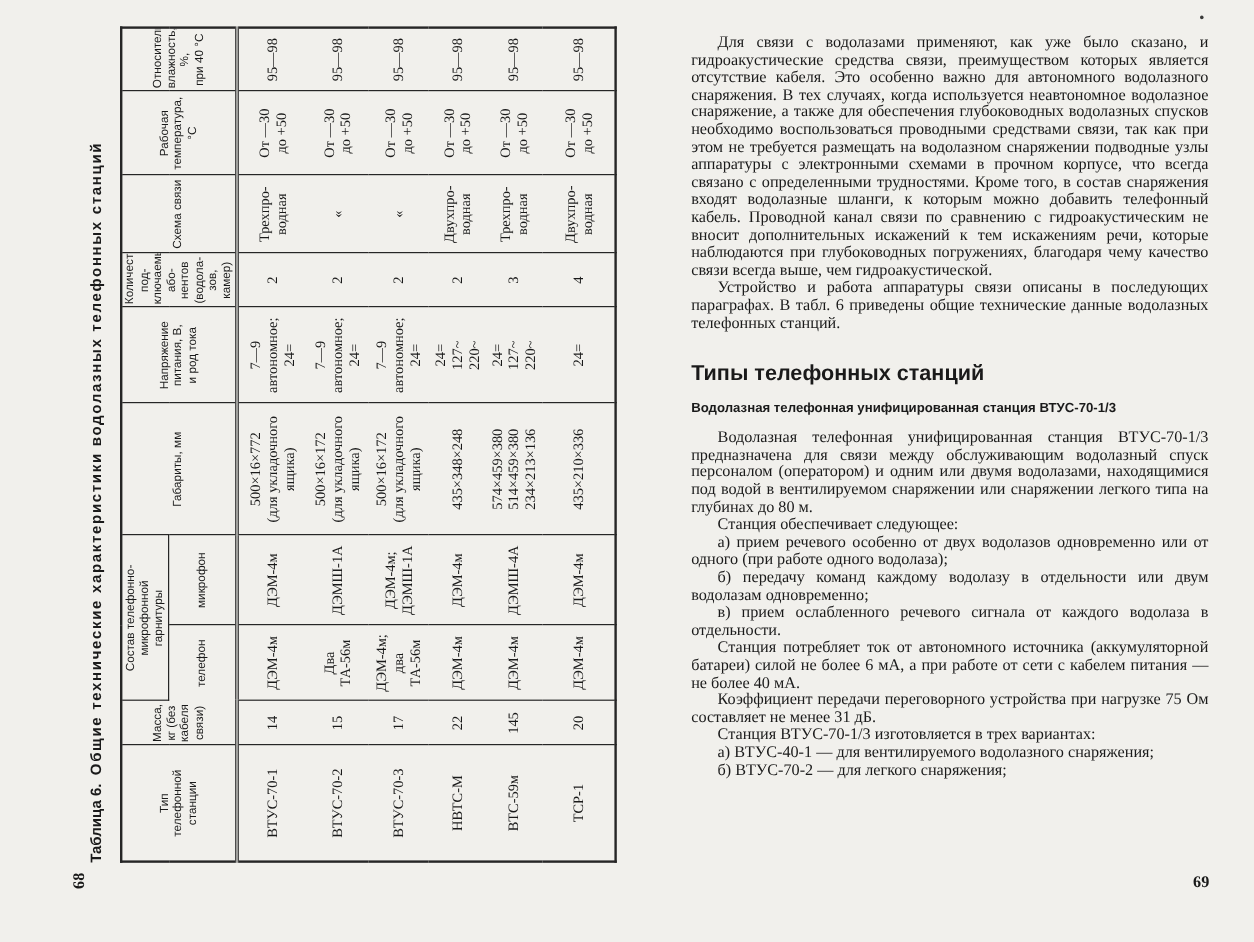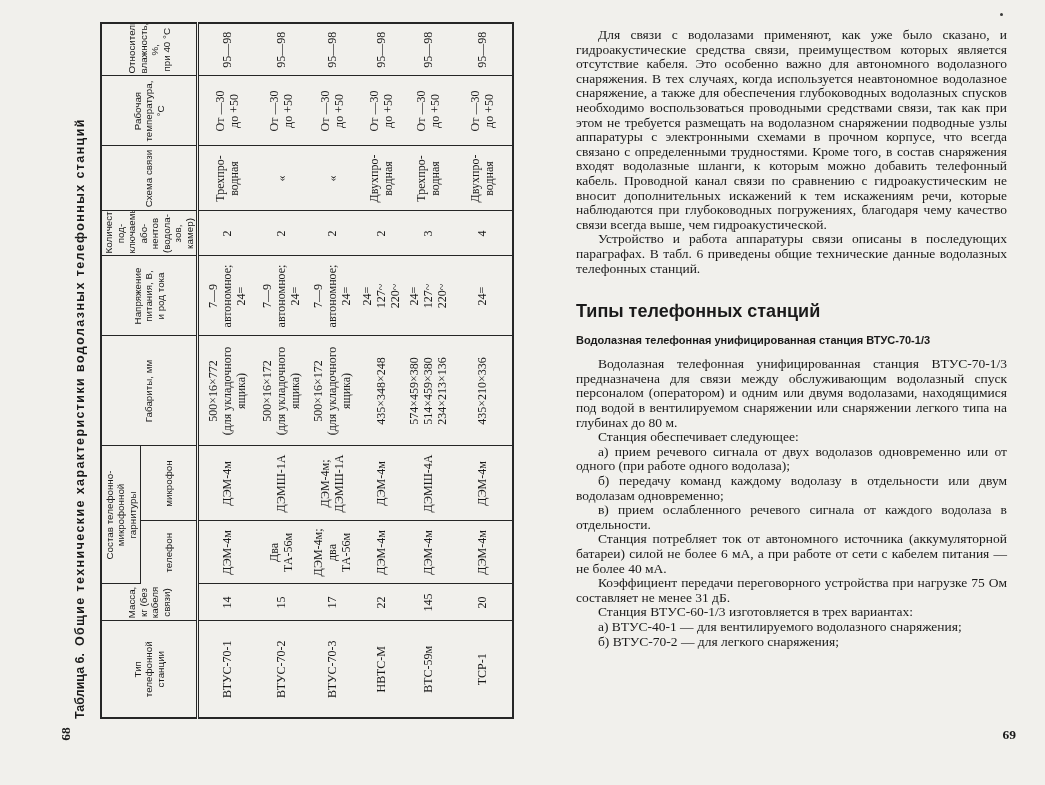--- a/index.html
+++ b/index.html
@@ -83,21 +83,21 @@
   }
   .right-text .h2 {
     font-family: "Liberation Sans", sans-serif;
     font-weight: bold; font-size: 11px;
     margin: 0 0 10px 0; text-align: left;
   }
   .pagenum-right {
     position: absolute; left: 986px; top: 727px;
     width: 30px;
     font-family: "Liberation Serif", serif;
-    font-weight: bold; font-size: 13.5px; text-align: right;
+    font-weight: bold; font-size: 13.5px; text-align: center;
   }
   .scan-speck {
     position: absolute; left: 1000px; top: 13px;
     width: 3px; height: 3px; background: #3a3a3a; border-radius: 50%;
   }
 </style>
 </head>
 <body>
 
 <div class="page-spread">
@@ -262,26 +262,26 @@
 
   <div class="pagenum-left">68</div>
 
   <div class="right-text">
     <p>Для связи с водолазами применяют, как уже было сказано, и гидроакустические средства связи, преимуществом которых является отсутствие кабеля. Это особенно важно для автономного водолазного снаряжения. В тех случаях, когда используется неавтономное водолазное снаряжение, а также для обеспечения глубоководных водолазных спусков необходимо воспользоваться проводными средствами связи, так как при этом не требуется размещать на водолазном снаряжении подводные узлы аппаратуры с электронными схемами в прочном корпусе, что всегда связано с определенными трудностями. Кроме того, в состав снаряжения входят водолазные шланги, к которым можно добавить телефонный кабель. Проводной канал связи по сравнению с гидроакустическим не вносит дополнительных искажений к тем искажениям речи, которые наблюдаются при глубоководных погружениях, благодаря чему качество связи всегда выше, чем гидроакустической.</p>
     <p>Устройство и работа аппаратуры связи описаны в последующих параграфах. В табл. 6 приведены общие технические данные водолазных телефонных станций.</p>
     <div class="h1">Типы телефонных станций</div>
     <div class="h2">Водолазная телефонная унифицированная станция ВТУС-70-1/3</div>
     <p>Водолазная телефонная унифицированная станция ВТУС-70-1/3 предназначена для связи между обслуживающим водолазный спуск персоналом (оператором) и одним или двумя водолазами, находящимися под водой в вентилируемом снаряжении или снаряжении легкого типа на глубинах до 80 м.</p>
     <p>Станция обеспечивает следующее:</p>
-    <p>а) прием речевого сигнала от двух водолазов одновременно или от одного (при работе одного водолаза);</p>
+    <p>а) прием речевого особенно от двух водолазов одновременно или от одного (при работе одного водолаза);</p>
     <p>б) передачу команд каждому водолазу в отдельности или двум водолазам одновременно;</p>
     <p>в) прием ослабленного речевого сигнала от каждого водолаза в отдельности.</p>
     <p>Станция потребляет ток от автономного источника (аккумуляторной батареи) силой не более 6 мА, а при работе от сети с кабелем питания — не более 40 мА.</p>
     <p>Коэффициент передачи переговорного устройства при нагрузке 75 Ом составляет не менее 31 дБ.</p>
-    <p>Станция ВТУС-60-1/3 изготовляется в трех вариантах:</p>
+    <p>Станция ВТУС-70-1/3 изготовляется в трех вариантах:</p>
     <p>а) ВТУС-40-1 — для вентилируемого водолазного снаряжения;</p>
     <p>б) ВТУС-70-2 — для легкого снаряжения;</p>
   </div>
 
   <div class="pagenum-right">69</div>
 
   <div class="scan-speck"></div>
 
 </div>
 

